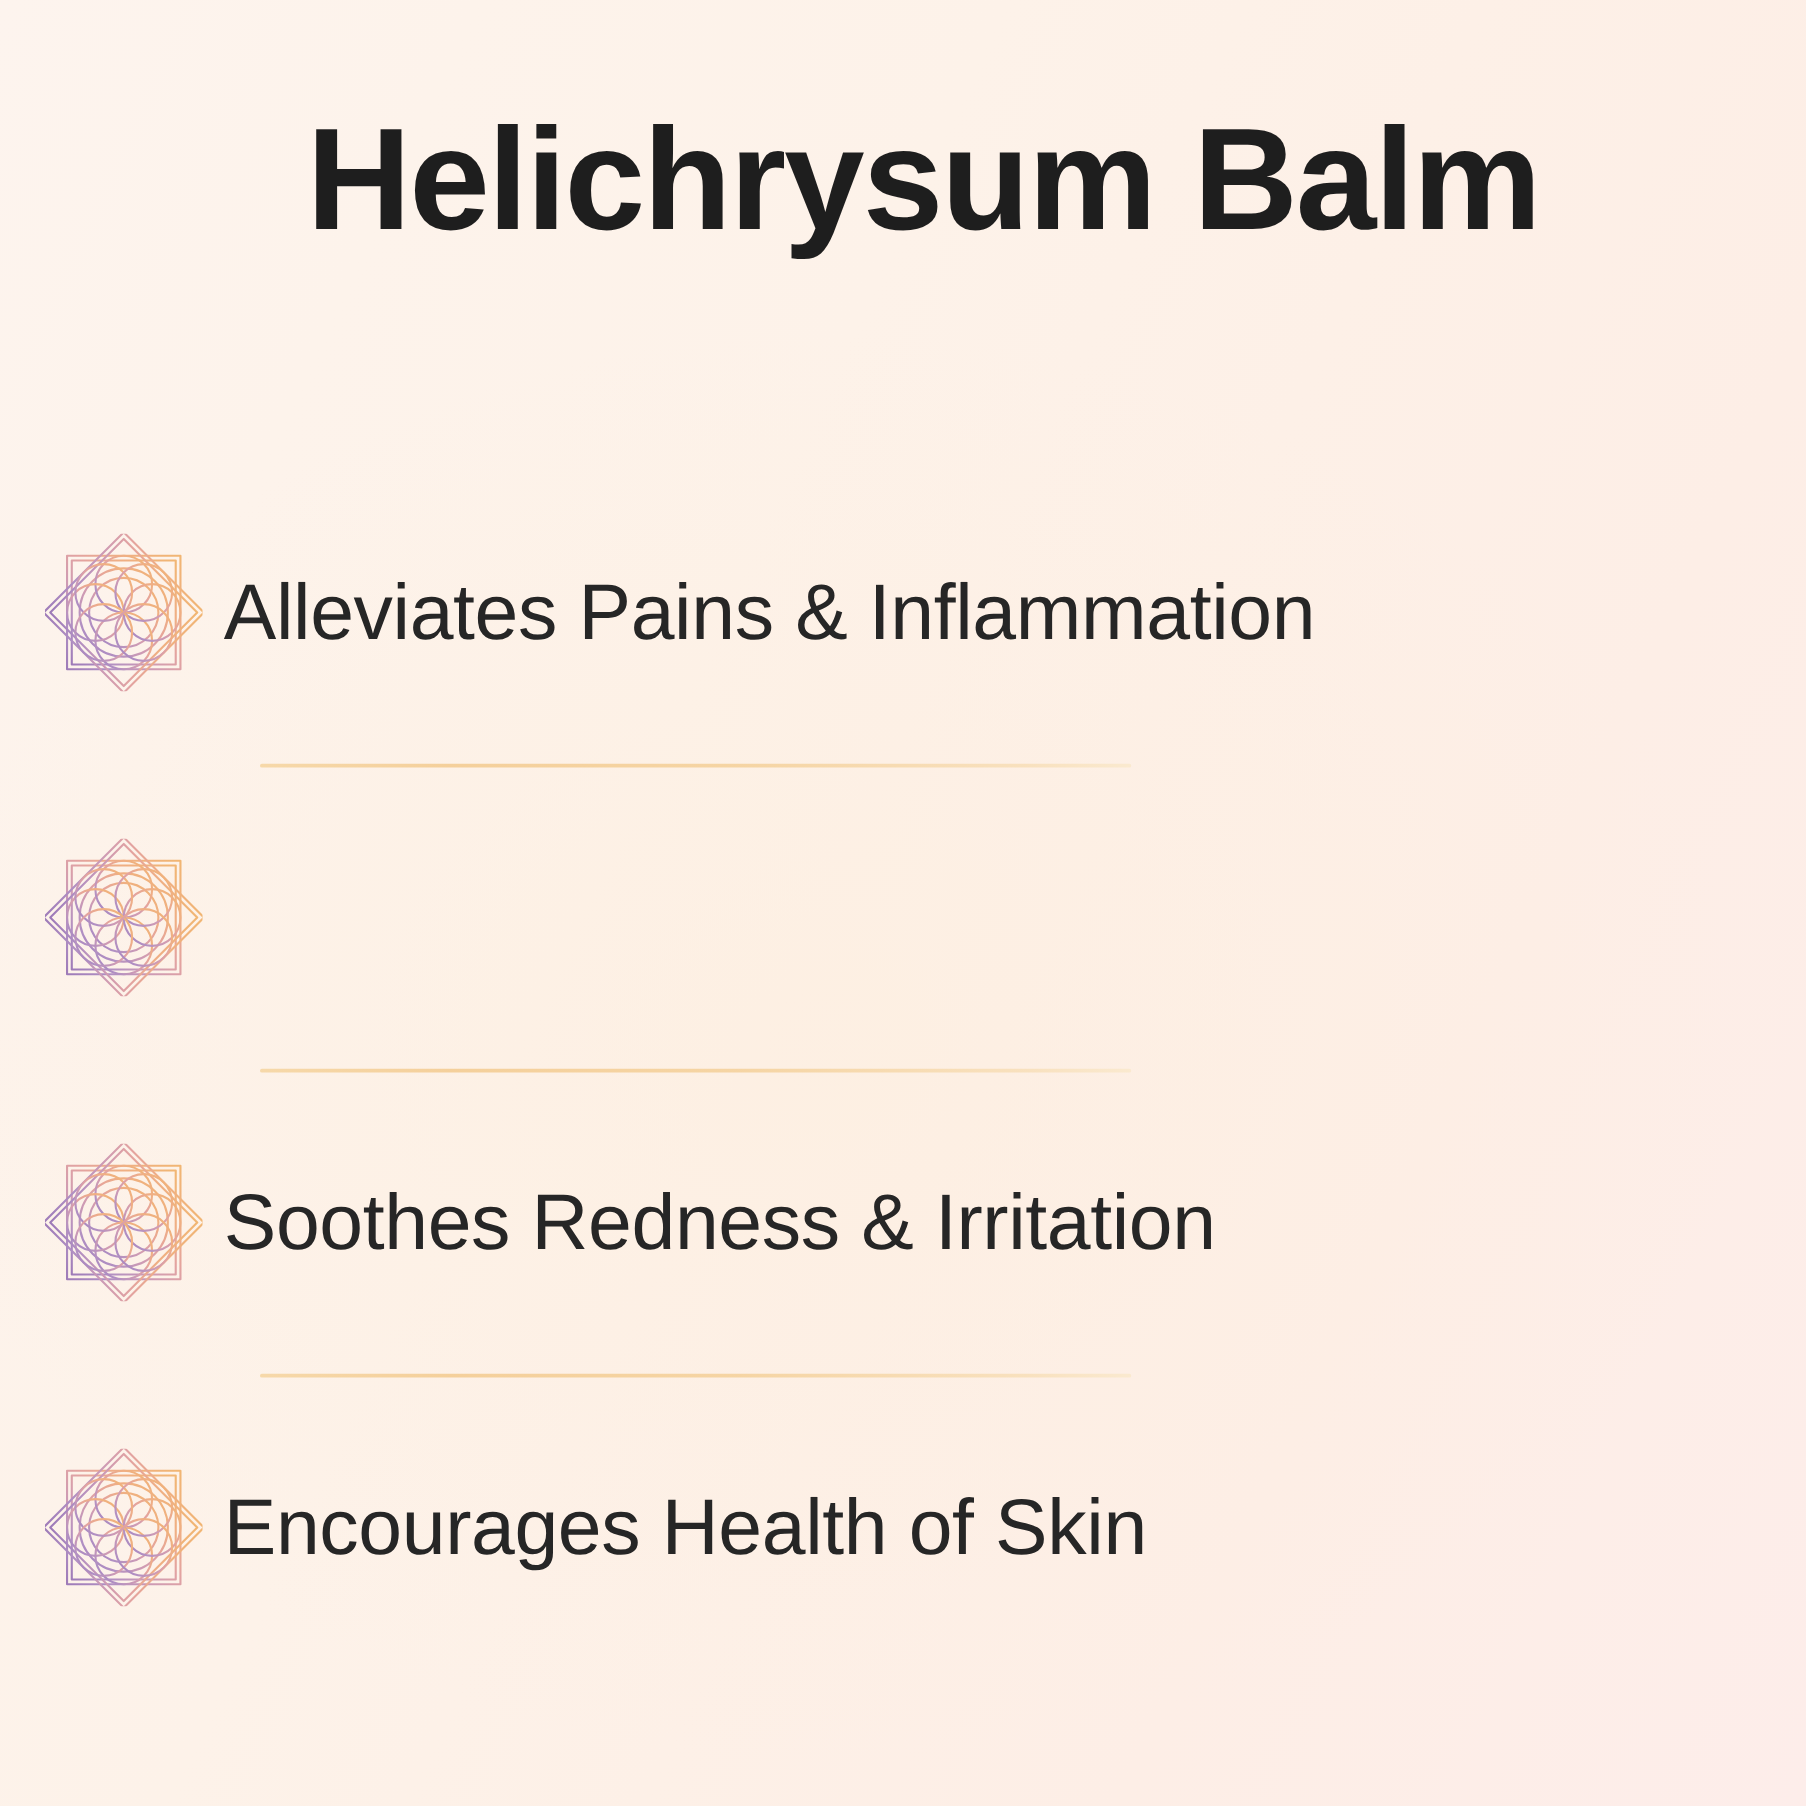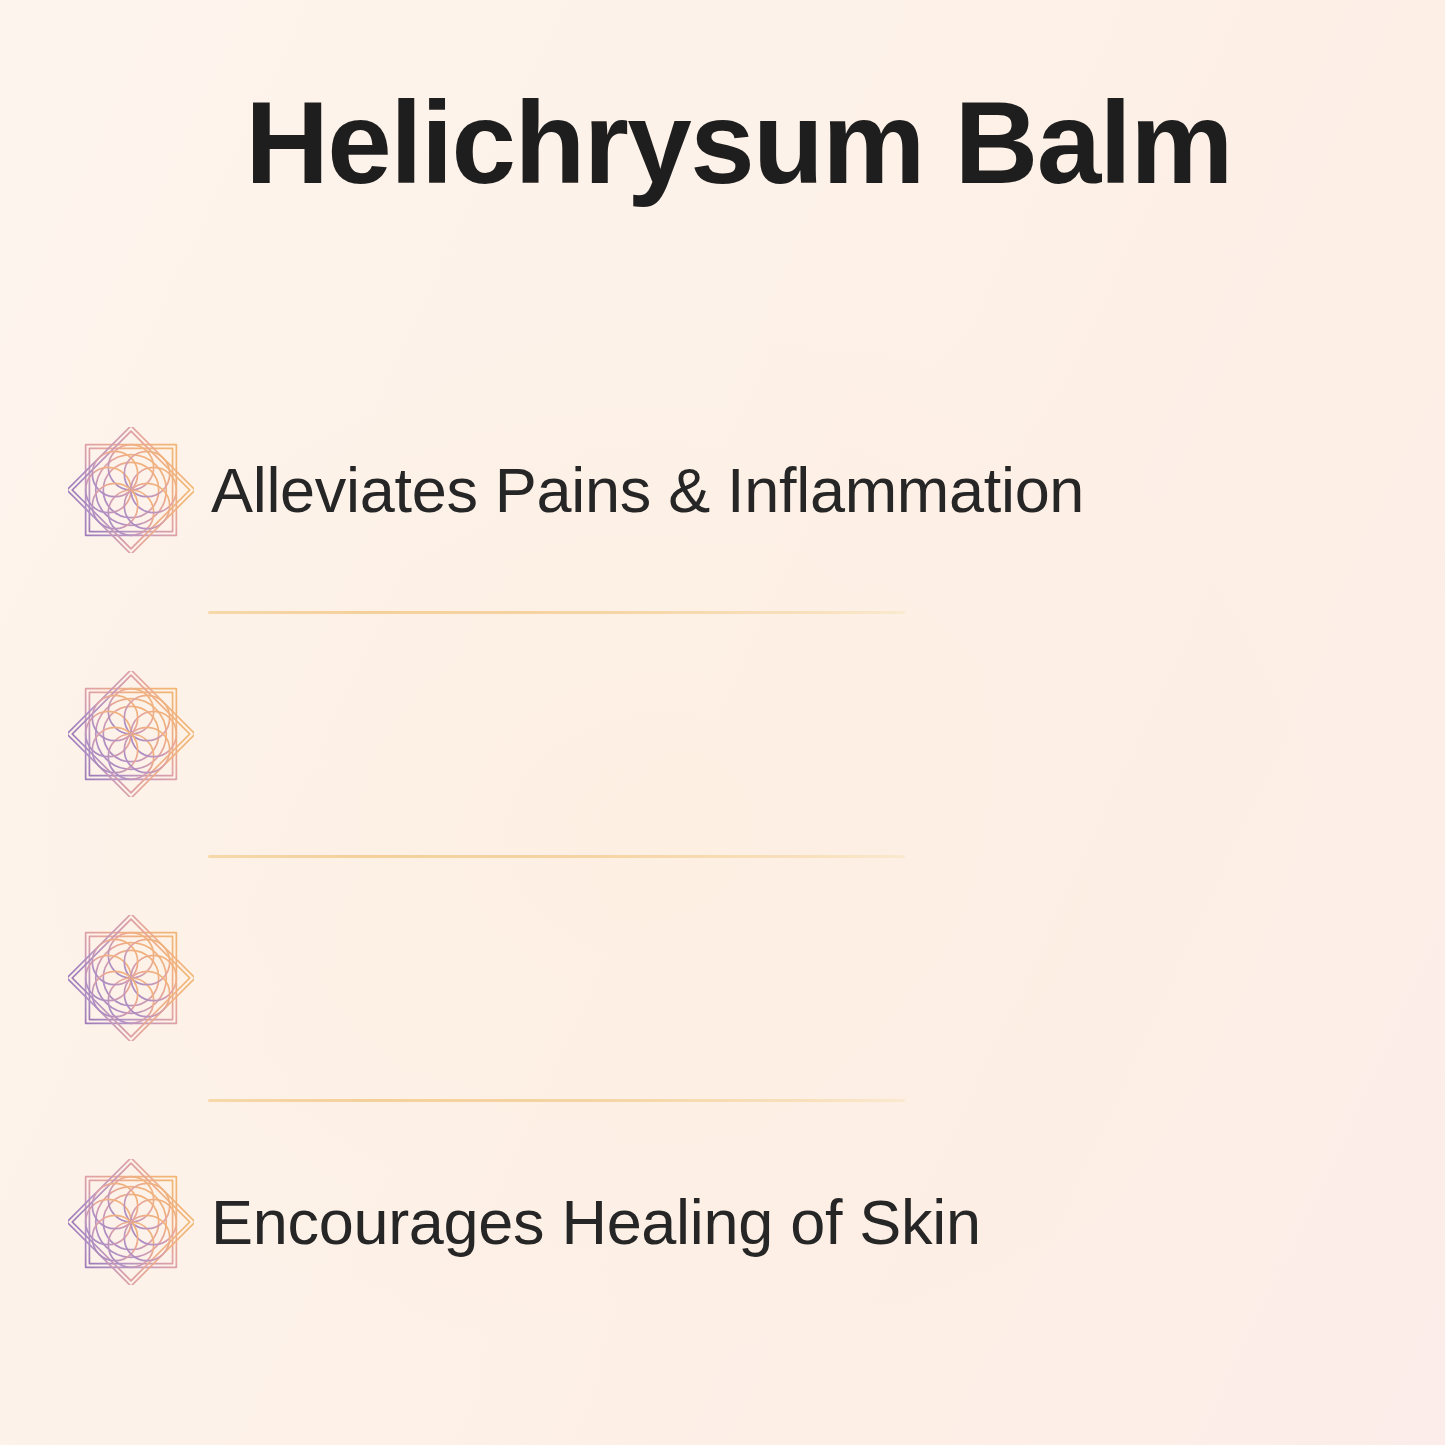--- a/index.html
+++ b/index.html
@@ -79,21 +79,21 @@
     top: 408px;
     left: 0;
     width: 100%;
   }
 
   .benefit-row {
     position: relative;
     display: flex;
     align-items: center;
     height: 164px;
-    padding-left: 68px;
+    padding-left: 36px;
   }
 
   .benefit-icon {
     flex: 0 0 auto;
     width: 126px;
     height: 126px;
     display: block;
   }
 
   .benefit-icon svg {
@@ -231,20 +231,21 @@
               <circle cx="50" cy="68" r="18"></circle>
               <circle cx="32" cy="50" r="18"></circle>
               <circle cx="68" cy="50" r="18"></circle>
               <circle cx="37.3" cy="37.3" r="18"></circle>
               <circle cx="62.7" cy="37.3" r="18"></circle>
               <circle cx="37.3" cy="62.7" r="18"></circle>
               <circle cx="62.7" cy="62.7" r="18"></circle>
             </g>
           </svg>
         </span>
+        <span class="benefit-label">Soothes Redness &amp; Irritation</span>
       </div>
 
       <div class="divider-wrap">
         <div class="divider"></div>
       </div>
 
       <div class="benefit-row">
         <span class="benefit-icon">
           <svg viewBox="0 0 100 100">
             <g fill="none" stroke="url(#mandalaGrad)" stroke-width="1.35" stroke-linejoin="round">
@@ -258,19 +259,19 @@
               <circle cx="50" cy="68" r="18"></circle>
               <circle cx="32" cy="50" r="18"></circle>
               <circle cx="68" cy="50" r="18"></circle>
               <circle cx="37.3" cy="37.3" r="18"></circle>
               <circle cx="62.7" cy="37.3" r="18"></circle>
               <circle cx="37.3" cy="62.7" r="18"></circle>
               <circle cx="62.7" cy="62.7" r="18"></circle>
             </g>
           </svg>
         </span>
-        <span class="benefit-label">Encourages Healing of Skin</span>
+        <span class="benefit-label">Encourages Health of Skin</span>
       </div>
 
     </div>
 
   </div>
 </div>
 
 </body></html>

